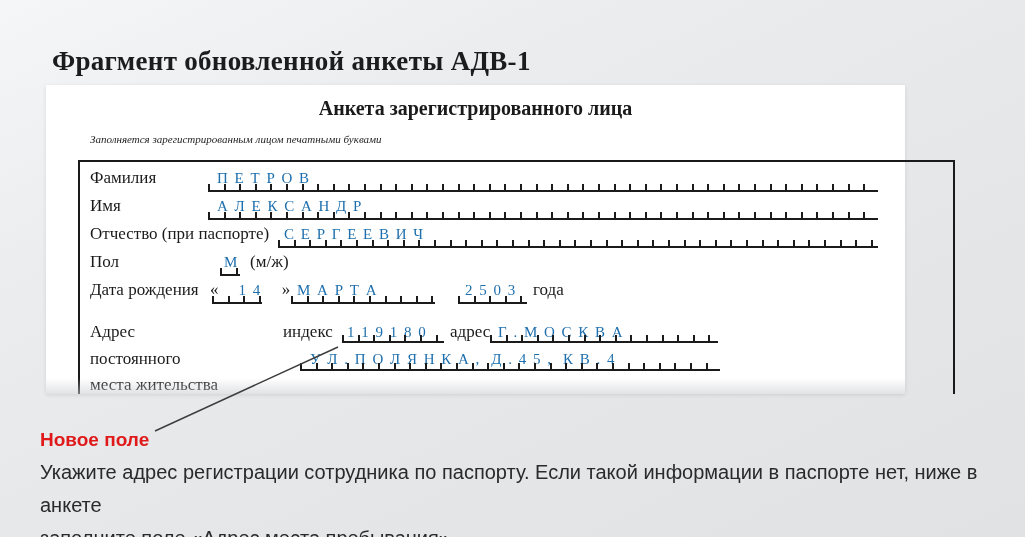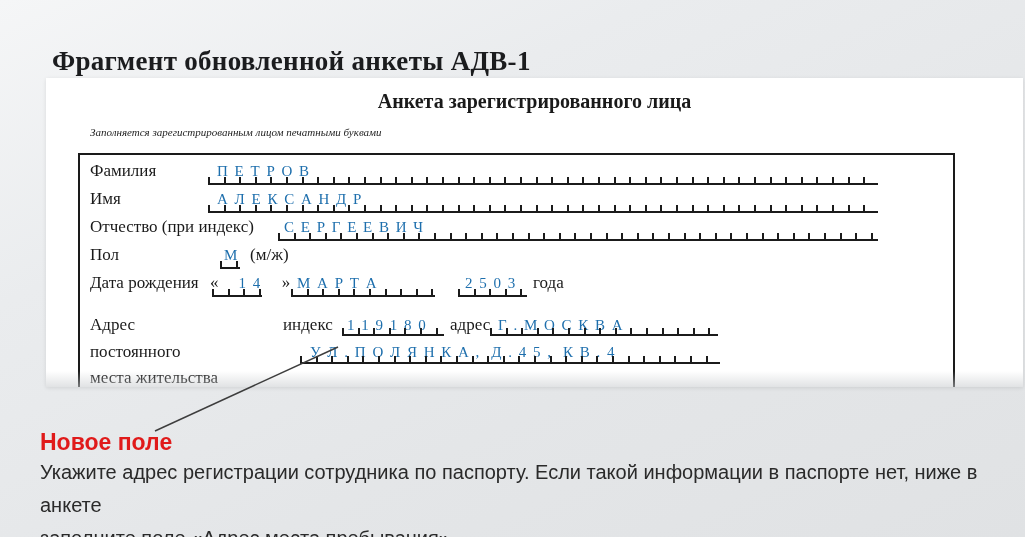--- a/index.html
+++ b/index.html
@@ -10,21 +10,21 @@
     background:linear-gradient(155deg,#f5f6f7 0%,#eaecee 30%,#e4e6e8 65%,#e0e2e4 100%);
     font-family:"Liberation Serif",serif;
   }
   .page-title{
     position:absolute;left:40px;top:34px;
     font-size:27px;font-weight:bold;color:#1b1c1e;
     letter-spacing:.3px;margin:12px;
     font-family:"Liberation Serif",serif;
   }
   .panel{
-    position:absolute;left:46px;top:78px;width:977px;height:309px;
+    position:absolute;left:46px;top:85px;width:859px;height:309px;
     background:#ffffff;
     box-shadow:0 1px 4px rgba(0,0,0,.10);
   }
   .panel::after{
     content:"";position:absolute;left:0;right:0;bottom:0;height:16px;
     background:linear-gradient(to bottom,rgba(224,226,228,0),rgba(200,203,206,.55));
     pointer-events:none;
   }
   .form-title{
     position:absolute;left:0;top:12px;width:100%;
@@ -51,21 +51,21 @@
   .q{font-size:17px;color:#1a1a1a;}
   .ticks{
     position:absolute;height:6px;
     border-bottom:2px solid #1b1b1b;
     background-image:repeating-linear-gradient(to right,#1b1b1b 0 2px,rgba(0,0,0,0) 2px 15.6px);
     background-repeat:repeat-x;
   }
   .annot-label{
     position:absolute;left:40px;top:429px;
     font-family:"Liberation Sans",sans-serif;
-    font-size:23px;font-weight:bold;color:var(--red,#e01a1a);
+    font-size:19px;font-weight:bold;color:var(--red,#e01a1a);
   }
   .annot-text{
     position:absolute;left:40px;top:456px;width:960px;
     font-family:"Liberation Sans",sans-serif;
     font-size:20px;line-height:33px;color:#2a2a2a;
   }
   .pointer-svg{position:absolute;left:0;top:0;pointer-events:none;}
 </style>
 </head>
 <body>
@@ -81,21 +81,21 @@
     <div class="fieldbox"></div>
 
     <span class="lbl" style="left:44px;top:83px">Фамилия</span>
     <span class="val" style="left:171px;top:85px">П Е Т Р О В</span>
     <div class="ticks" style="left:162px;top:99px;width:670px"></div>
 
     <span class="lbl" style="left:44px;top:111px">Имя</span>
     <span class="val" style="left:171px;top:113px">А Л Е К С А Н Д Р</span>
     <div class="ticks" style="left:162px;top:127px;width:670px"></div>
 
-    <span class="lbl" style="left:44px;top:139px">Отчество (при индекс)</span>
+    <span class="lbl" style="left:44px;top:139px">Отчество (при паспорте)</span>
     <span class="val" style="left:238px;top:141px">С Е Р Г Е Е В И Ч</span>
     <div class="ticks" style="left:232px;top:155px;width:600px"></div>
 
     <span class="lbl" style="left:44px;top:167px">Пол</span>
     <span class="val" style="left:178px;top:169px">М</span>
     <div class="ticks" style="left:174px;top:183px;width:20px"></div>
     <span class="lbl" style="left:204px;top:167px">(м/ж)</span>
 
     <span class="lbl" style="left:44px;top:195px">Дата рождения</span>
     <span class="lbl" style="left:164px;top:195px"><span class="q">«</span><span class="val-inline" style="margin:0 20px">1 4</span><span class="q">»</span></span>

